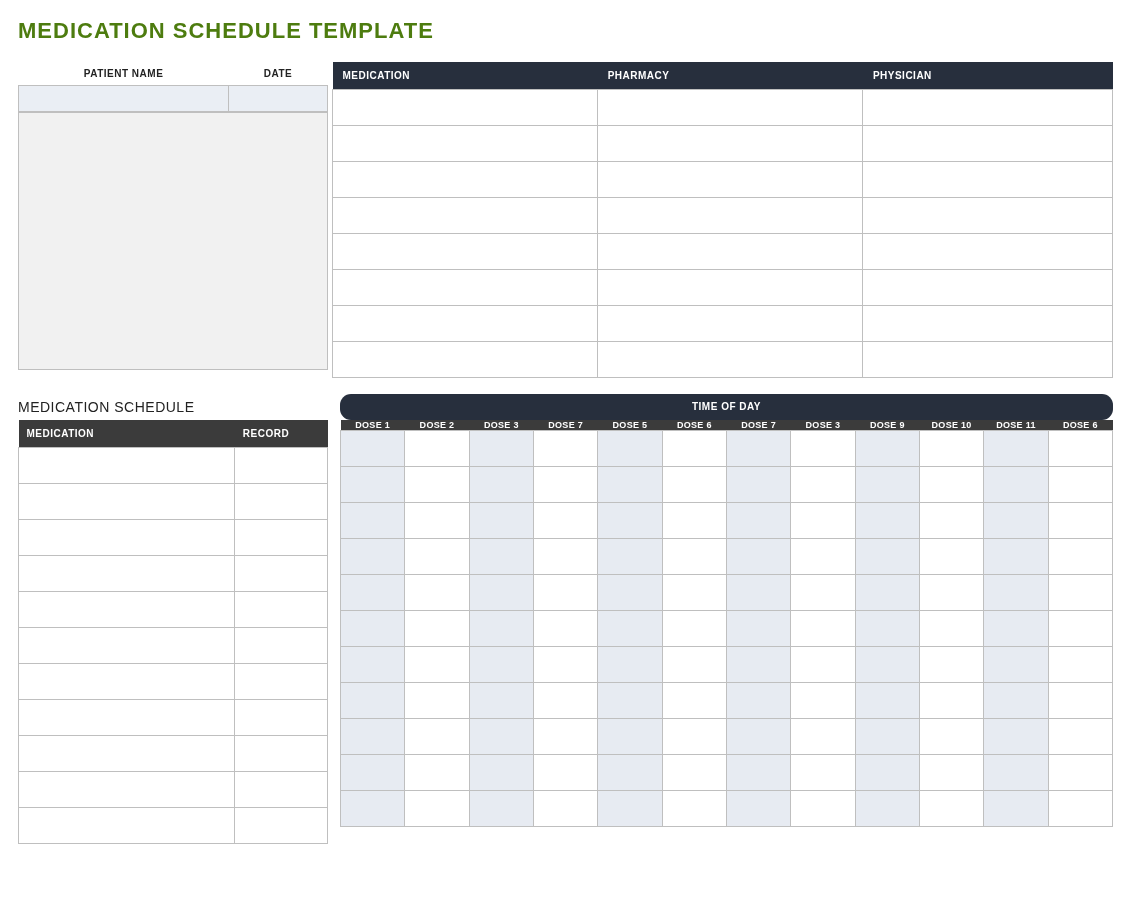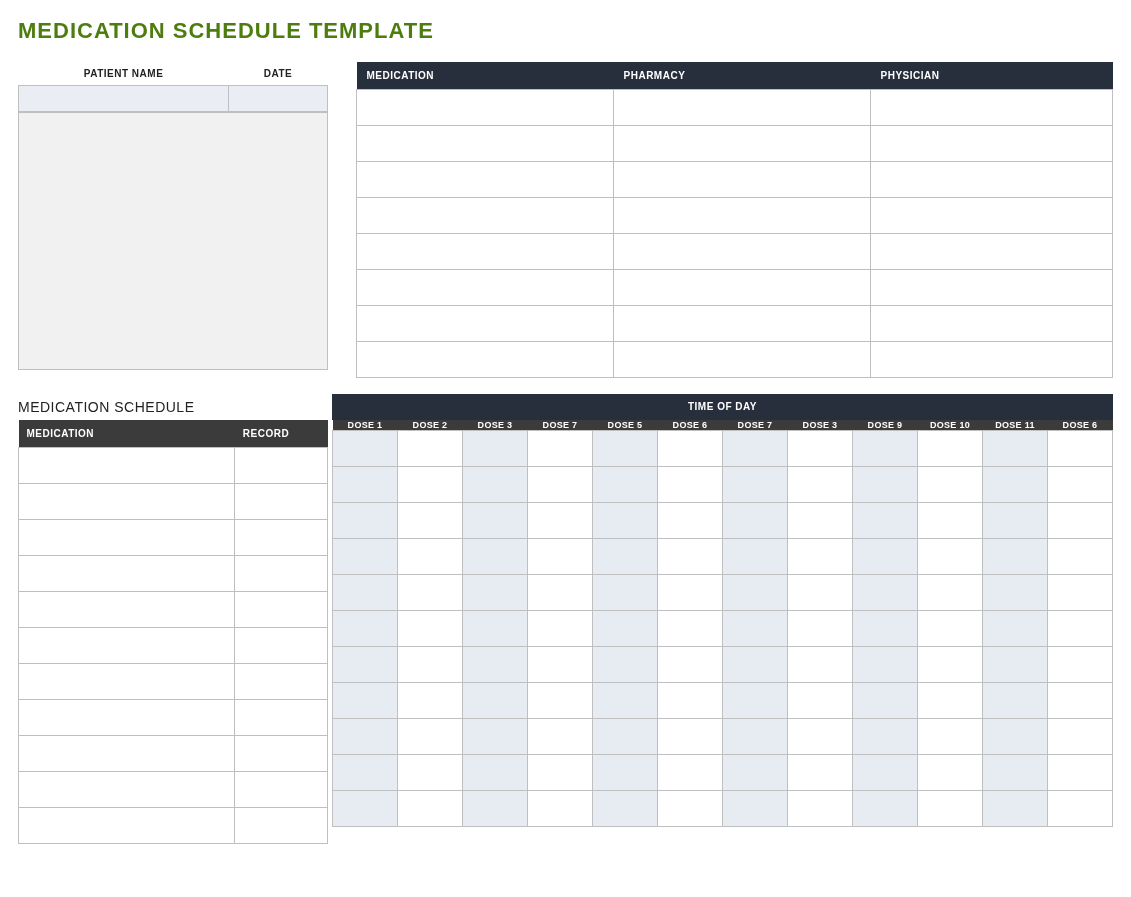--- a/index.html
+++ b/index.html
@@ -13,21 +13,21 @@
   }
   .page-title {
     font-size: 22px;
     font-weight: 700;
     letter-spacing: 1px;
     color: #4d7c0f;
     margin: 0 0 18px 0;
   }
   .top-row {
     display: flex;
-    gap: 28px;
+    gap: 4px;
   }
   .left-col {
     width: 310px;
     flex: none;
   }
   .right-col {
     flex: 1;
   }
   
   .pn-table {
@@ -83,41 +83,42 @@
     background: #fff;
   }
   .pmr-table th:first-child { width: 34%; }
   .pmr-table th:nth-child(2) { width: 34%; }
   .pmr-table th:nth-child(3) { width: 32%; }
 
   
   .sched-wrap {
     display: flex;
     margin-top: 16px;
-    gap: 4px;
+    gap: 12px;
   }
   .sched-left {
     width: 310px;
     flex: none;
   }
   .sched-right {
     flex: 1;
   }
   .sched-left .section-label,
   .sched-right .time-header {
     height: 26px;
     line-height: 26px;
   }
   .time-header {
     background: #272f3d;
     color: #fff;
     font-size: 10px;
     font-weight: 700;
     text-align: center;
     letter-spacing: 0.5px;
+    border-radius: 11px;
   }
   .sched-left-table, .sched-right-table {
     width: 100%;
     border-collapse: collapse;
     table-layout: fixed;
   }
   .sched-left-table th {
     background: #3b3b3b;
     color: #fff;
     font-size: 10px;

